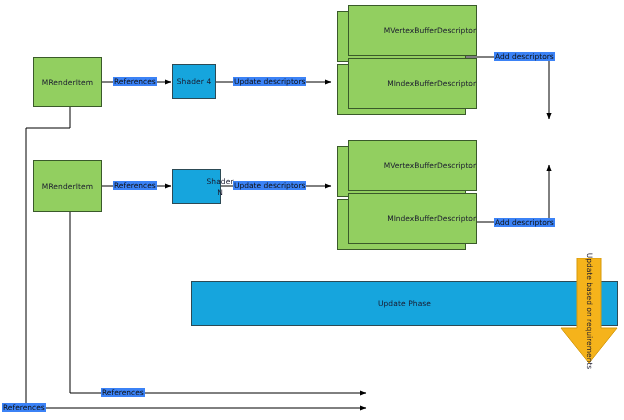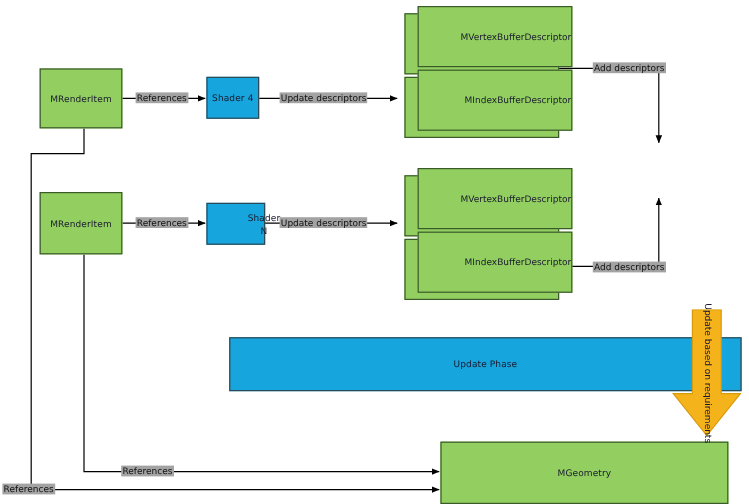--- a/index.html
+++ b/index.html
@@ -59,21 +59,21 @@
     color:#1a1a2e;
     text-align:center;
     display:block;
   }
 
   
   .elabel{
     position:absolute;
     font-size:7.5px;
     color:#101010;
-    background:#a3a3a3;
+    background:#3b82f6;
     padding:0 1px;
     white-space:nowrap;
     z-index:6;
     line-height:9px;
     text-align:center;
   }
   svg#wires{position:absolute;left:0;top:0;width:624px;height:420px;z-index:3;}
   svg#wires line,svg#wires polyline{stroke:#000;stroke-width:1;fill:none;}
 </style>
 </head>
@@ -147,23 +147,20 @@
     <div class="front">
       <span>MIndexBufferDescriptor</span>
     </div>
   </div>
 
 
   <div class="node blue" style="left:191px;top:281px;width:427px;height:45px;">
     <span>Update Phase</span>
   </div>
 
-  <div class="node green" style="left:367px;top:368px;width:240px;height:52px;">
-    <span>MGeometry</span>
-  </div>
 
   <div id="orange-arrow">
     <svg width="58" height="106" viewBox="0 0 58 106">
       <polygon points="17,0 41,0 41,70 57,70 29,105 1,70 17,70" fill="#f5b31b" stroke="#d79a0a" stroke-width="1"></polygon>
     </svg>
     <div class="arrow-label">
       <span>Update based on requirements</span>
     </div>
   </div>
 

